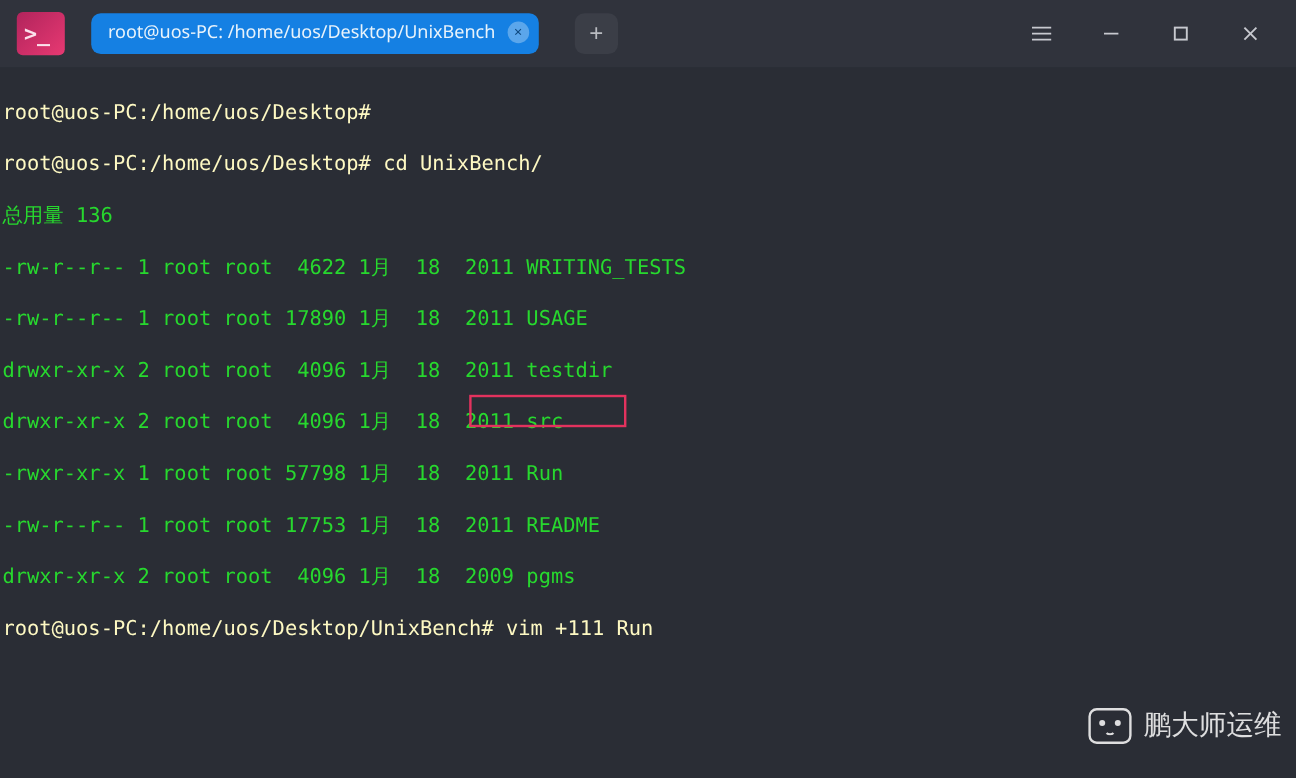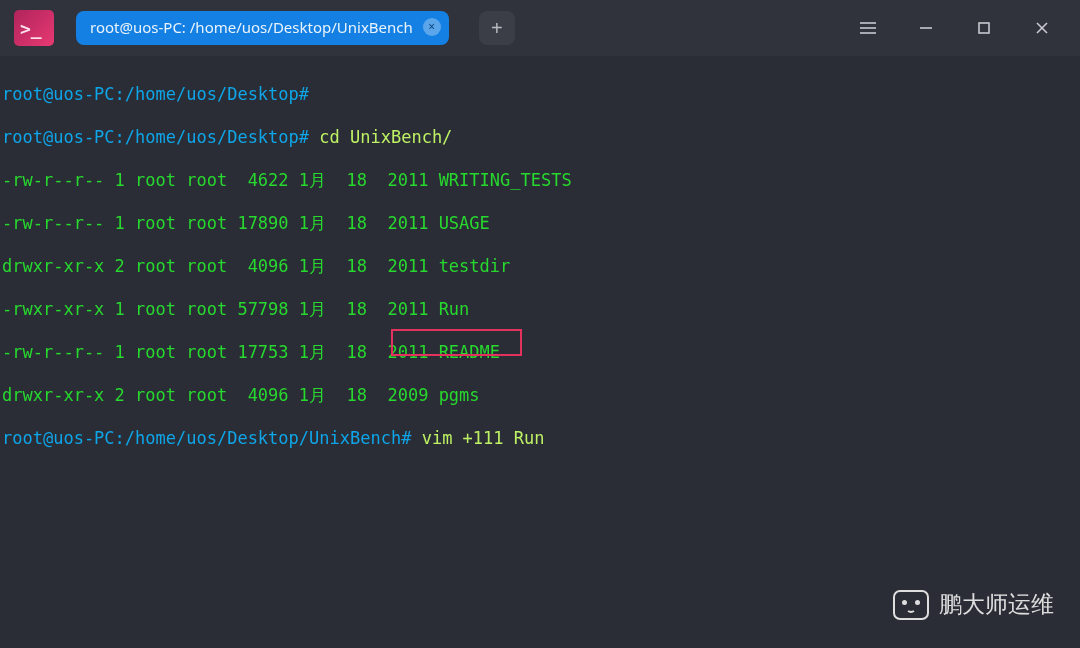--- a/index.html
+++ b/index.html
@@ -85,32 +85,32 @@
   .win-btn svg { stroke: #c7c9cf; stroke-width: 1.6; fill: none; }
 
   
   .terminal {
     padding: 6px 0 0 2px;
     line-height: 21.5px;
     color: #27d82e;
     white-space: pre;
   }
   .line { display: block; }
-  .prompt { color: #0ea5e9; }
-  .cmd { color: #bef264; }
+  .prompt { color: #fef9c3; }
+  .cmd { color: #fef9c3; }
   .highlight-box {
     position: absolute;
     border: 2px solid #e3325e;
     pointer-events: none;
   }
 
   
   .watermark {
     position: absolute;
-    right: 26px;
+    right: 12px;
     bottom: 28px;
     display: flex;
     align-items: center;
     gap: 10px;
     color: #f2f2f2;
     opacity: 0.9;
     font-family: "PingFang SC","Microsoft YaHei",sans-serif;
     font-size: 23px;
   }
   .wm-icon {
@@ -180,23 +180,25 @@
         <line x1="3" y1="3" x2="13" y2="13"></line>
         <line x1="13" y1="3" x2="3" y2="13"></line>
       </svg>
     </div>
   </div>
 </div>
 
 <div class="terminal">
 <span class="line"><span class="prompt">root@uos-PC:/home/uos/Desktop#</span></span>
 <span class="line"><span class="prompt">root@uos-PC:/home/uos/Desktop#</span> <span class="cmd">cd UnixBench/</span></span>
+<span class="line">总用量 136</span>
 <span class="line">-rw-r--r-- 1 root root  4622 1月  18  2011 WRITING_TESTS</span>
 <span class="line">-rw-r--r-- 1 root root 17890 1月  18  2011 USAGE</span>
 <span class="line">drwxr-xr-x 2 root root  4096 1月  18  2011 testdir</span>
+<span class="line">drwxr-xr-x 2 root root  4096 1月  18  2011 src</span>
 <span class="line">-rwxr-xr-x 1 root root 57798 1月  18  2011 Run</span>
 <span class="line">-rw-r--r-- 1 root root 17753 1月  18  2011 README</span>
 <span class="line">drwxr-xr-x 2 root root  4096 1月  18  2009 pgms</span>
 <span class="line"><span class="prompt">root@uos-PC:/home/uos/Desktop/UnixBench#</span> <span class="cmd">vim +111 Run</span></span>
 
 </div>
 
 <div class="highlight-box" style="left:391px; top:329px; width:131px; height:27px;"></div>
 
 <div class="watermark">

